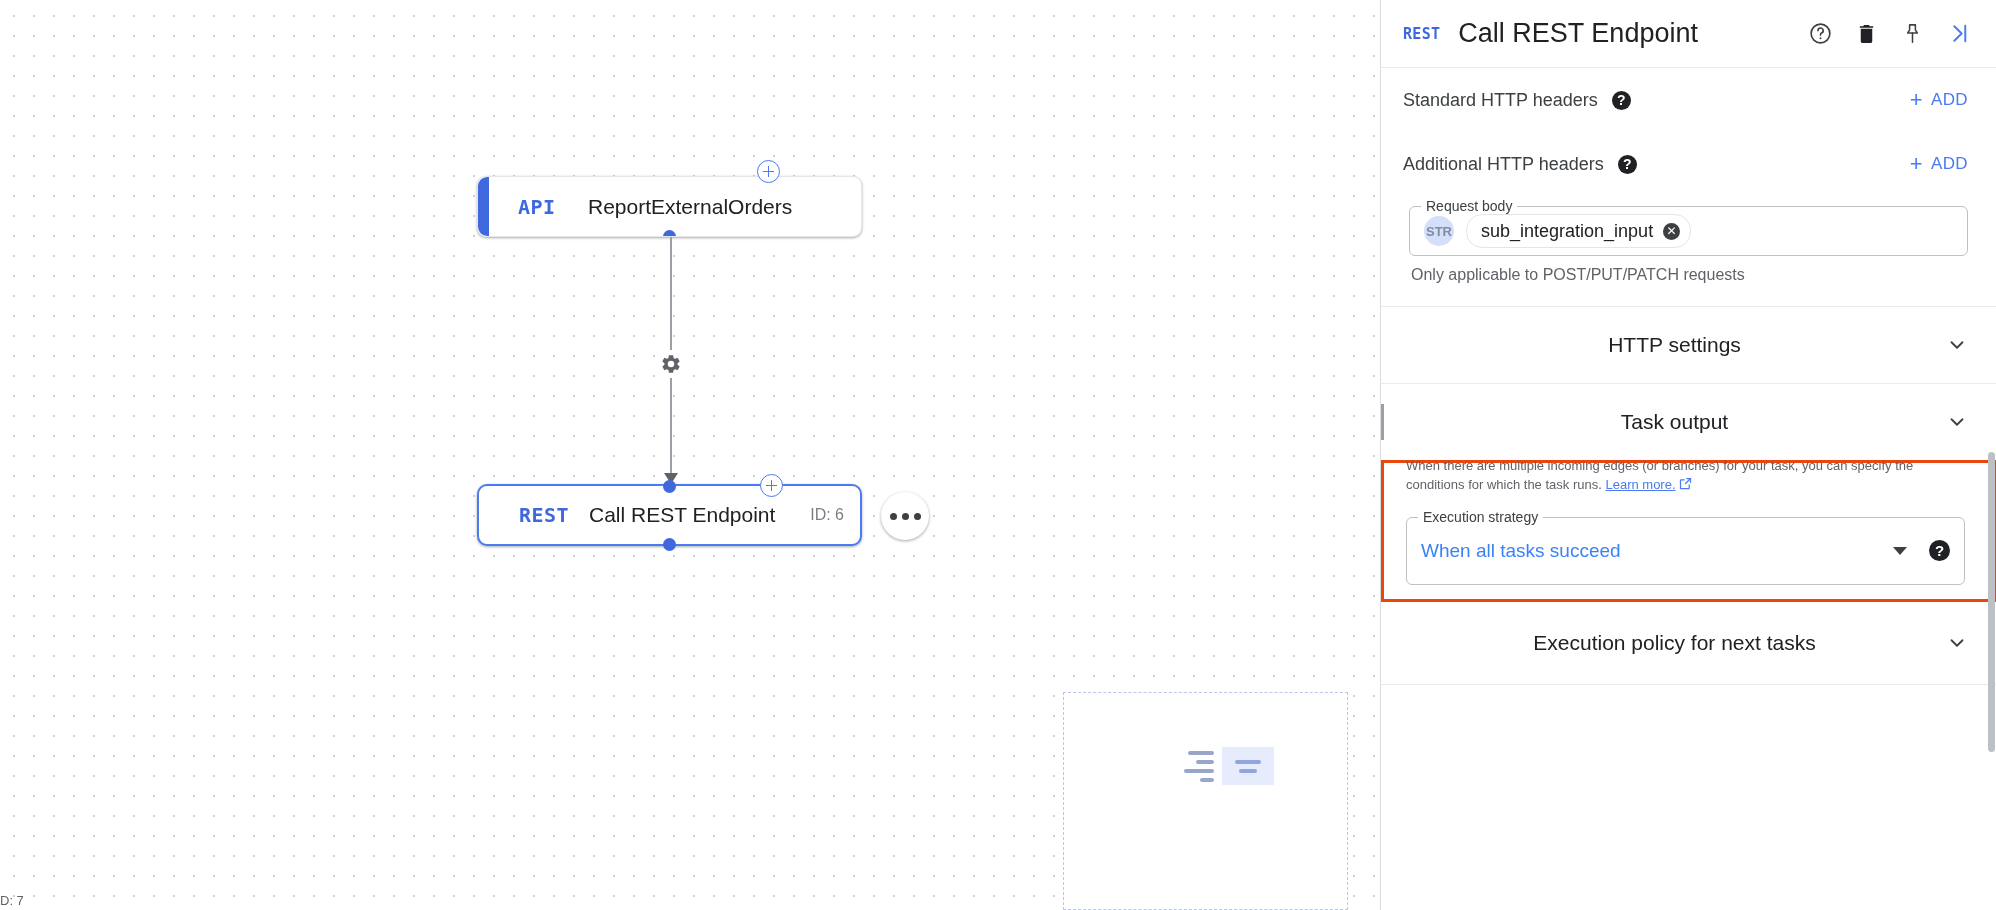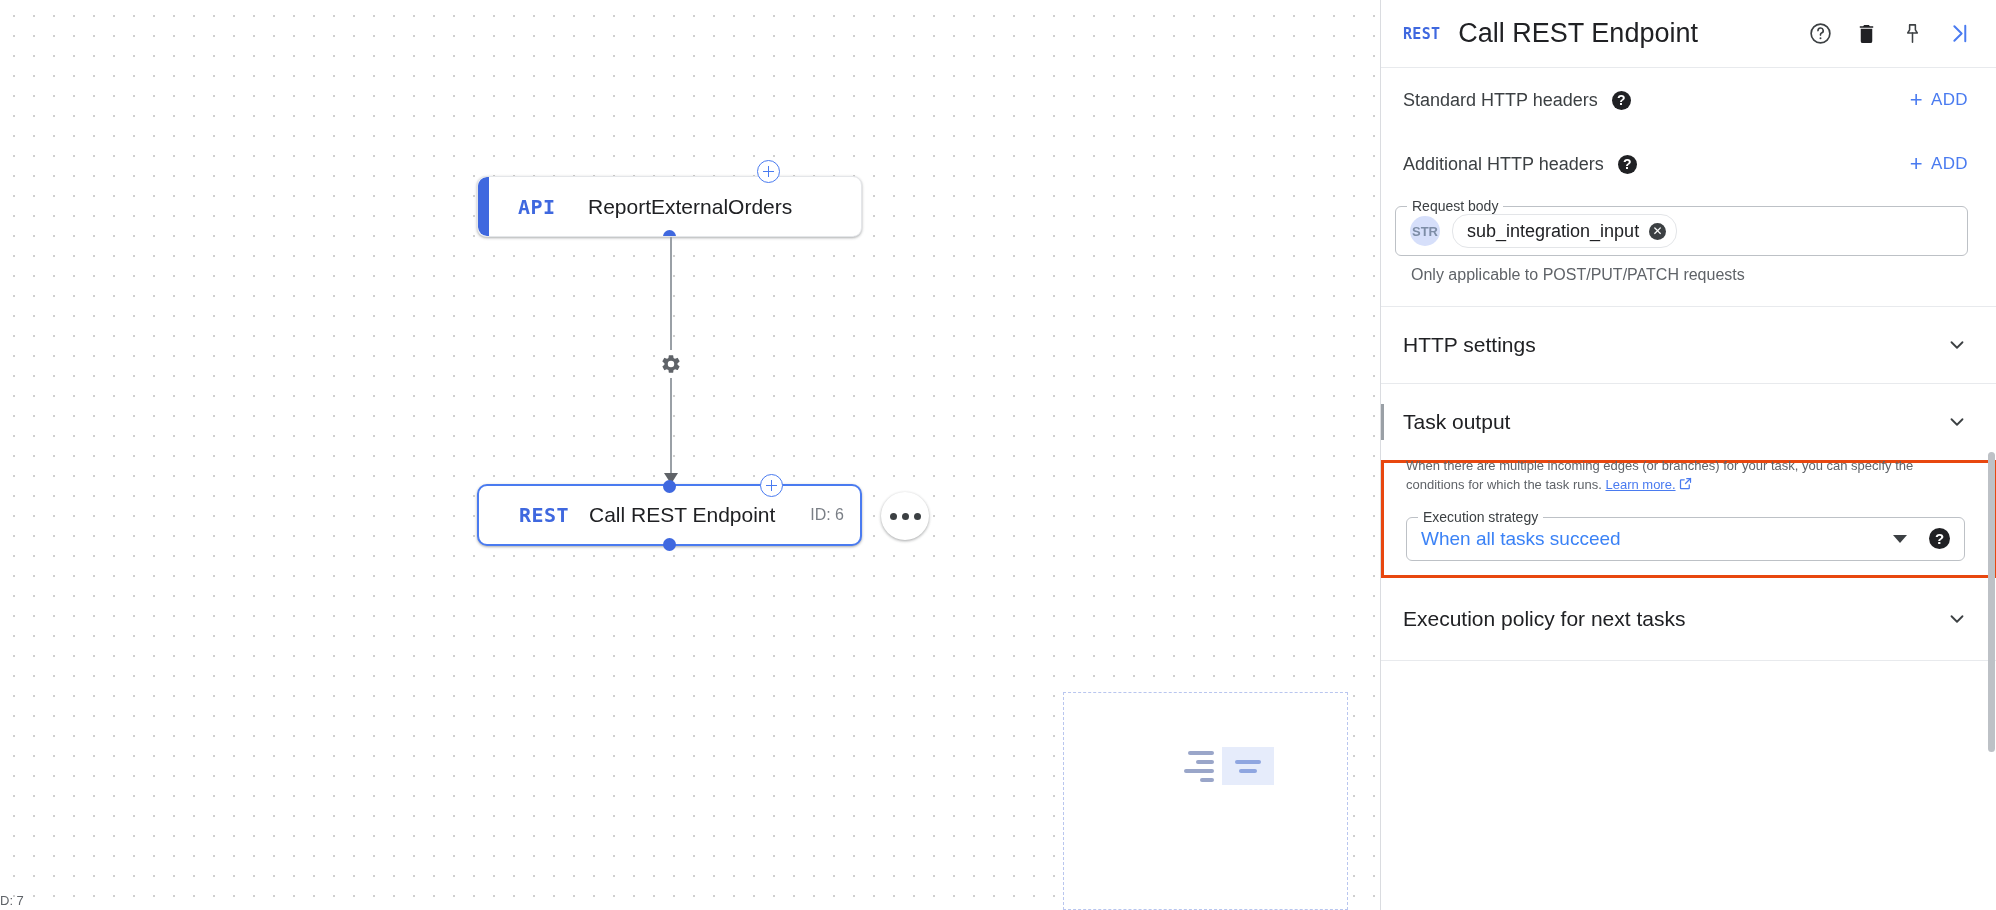--- a/index.html
+++ b/index.html
@@ -306,21 +306,21 @@
     cursor: pointer;
   }
   .add-btn .plus-glyph {
     font-size: 22px;
     line-height: 1;
     font-weight: 400;
   }
 
   .field-outline {
     position: relative;
-    margin: 10px 28px 0 14px;
+    margin: 10px 28px 0 28px;
     border: 1px solid #bdc1c6;
     border-radius: 6px;
     height: 50px;
     display: flex;
     align-items: center;
     padding: 0 14px;
     box-sizing: border-box;
   }
   .field-legend {
     position: absolute;
@@ -377,20 +377,21 @@
 
   .divider { height: 1px; background: #e8eaed; }
 
   .section-row {
     display: flex;
     align-items: center;
     padding: 0 28px 0 22px;
     height: 76px;
     box-sizing: border-box;
     cursor: pointer;
+    text-align: center;
   }
   .section-title {
     font-size: 21px;
     color: #202124;
     font-weight: 500;
     flex: 1;
   }
   .chev {
     width: 22px; height: 22px;
     display: flex; align-items: center; justify-content: center;
@@ -419,21 +420,21 @@
     display: inline-block;
     vertical-align: -2px;
     margin-left: 2px;
   }
 
   .select-field {
     position: relative;
     margin: 20px 28px 0 22px;
     border: 1px solid #bdc1c6;
     border-radius: 6px;
-    height: 44px;
+    height: 68px;
     display: flex;
     align-items: center;
     padding: 4px 14px;
     box-sizing: border-box;
     cursor: pointer;
   }
   .select-value {
     font-size: 19px;
     color: #3b82f6;
     flex: 1;

